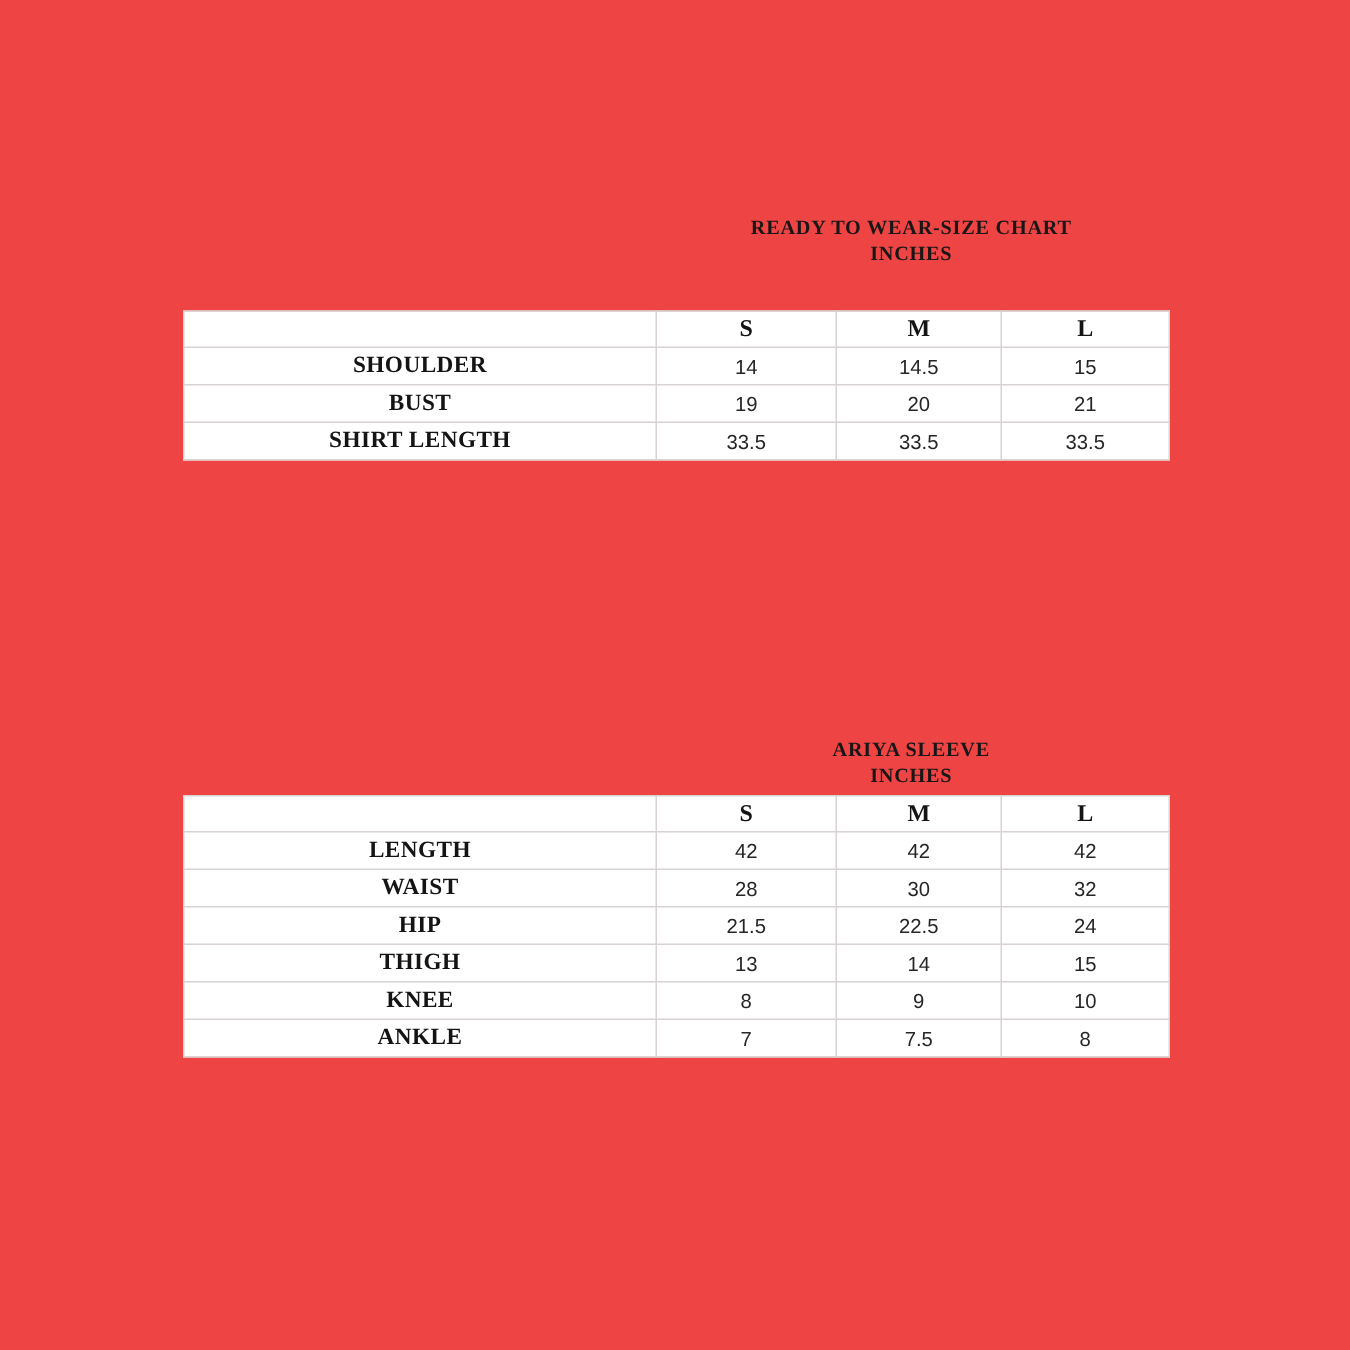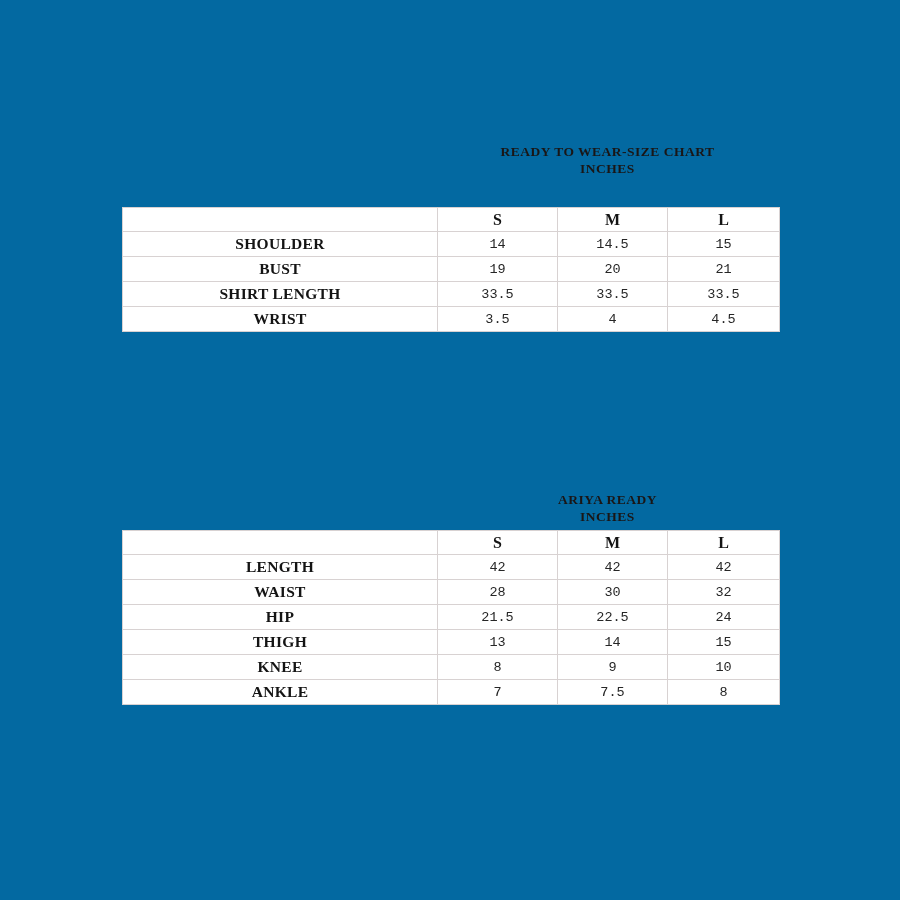--- a/index.html
+++ b/index.html
@@ -4,21 +4,21 @@
 <style>
   * { margin: 0; padding: 0; box-sizing: border-box; }
   html, body { background: #ffffff; }
   body {
     width: 900px; height: 900px;
     font-family: "Liberation Serif", serif;
   }
   .canvas {
     position: relative;
     width: 900px; height: 900px;
-    background: #0369a1;
+    background: #ef4444;
     overflow: hidden;
   }
   .heading {
     position: absolute;
     left: 437px;
     width: 341px;
     text-align: center;
     font-weight: 700;
     font-size: 13.5px;
     line-height: 17px;
@@ -53,21 +53,21 @@
   }
   .size-table tbody tr { height: 25px; }
   .size-table td.row-label {
     font-family: "Liberation Serif", serif;
     font-weight: 700;
     font-size: 15.5px;
     letter-spacing: 0.3px;
     color: #141414;
   }
   .size-table td.value-cell {
-    font-family: Liberation Mono, monospace;
+    font-family: Liberation Sans, sans-serif;
     font-size: 13.5px;
     color: #262626;
   }
   .shirt-heading { top: 143px; }
   .shirt-table  { top: 207px; }
   .pants-heading { top: 491px; }
   .pants-table  { top: 530px; }
 </style>
 </head>
 <body>
@@ -106,31 +106,25 @@
           <td class="value-cell">19</td>
           <td class="value-cell">20</td>
           <td class="value-cell">21</td>
         </tr>
         <tr>
           <td class="row-label">SHIRT LENGTH</td>
           <td class="value-cell">33.5</td>
           <td class="value-cell">33.5</td>
           <td class="value-cell">33.5</td>
         </tr>
-        <tr>
-          <td class="row-label">WRIST</td>
-          <td class="value-cell">3.5</td>
-          <td class="value-cell">4</td>
-          <td class="value-cell">4.5</td>
-        </tr>
       </tbody>
   </table>
 
   <div class="heading pants-heading">
-    <div class="heading-line">ARIYA READY</div>
+    <div class="heading-line">ARIYA SLEEVE</div>
     <div class="heading-line">INCHES</div>
   </div>
 
   <table class="size-table pants-table">
     <colgroup>
         <col class="c0">
         <col class="c1">
         <col class="c2">
         <col class="c3">
       </colgroup>

